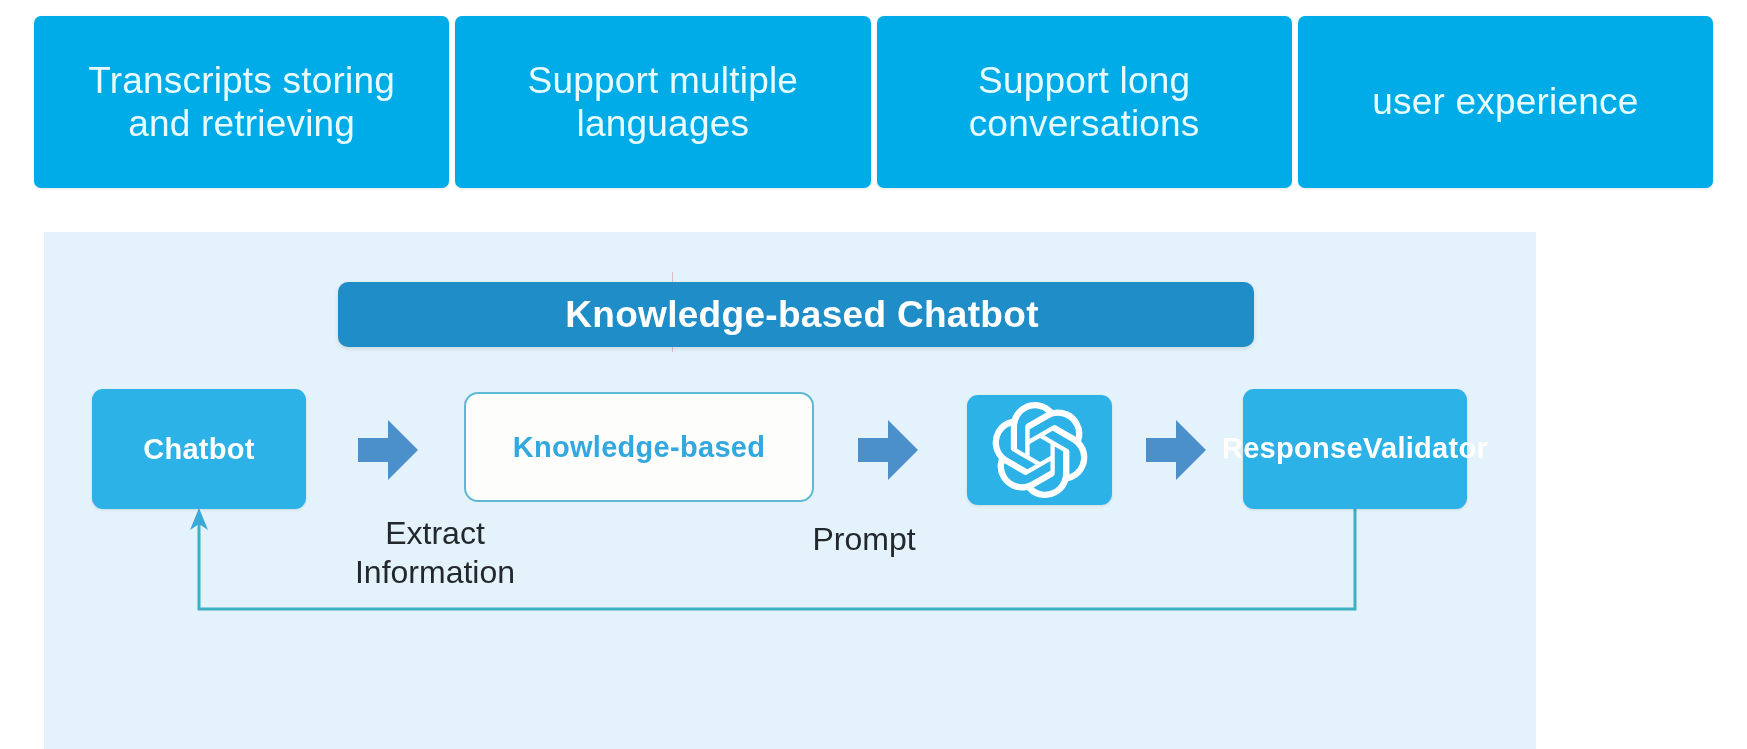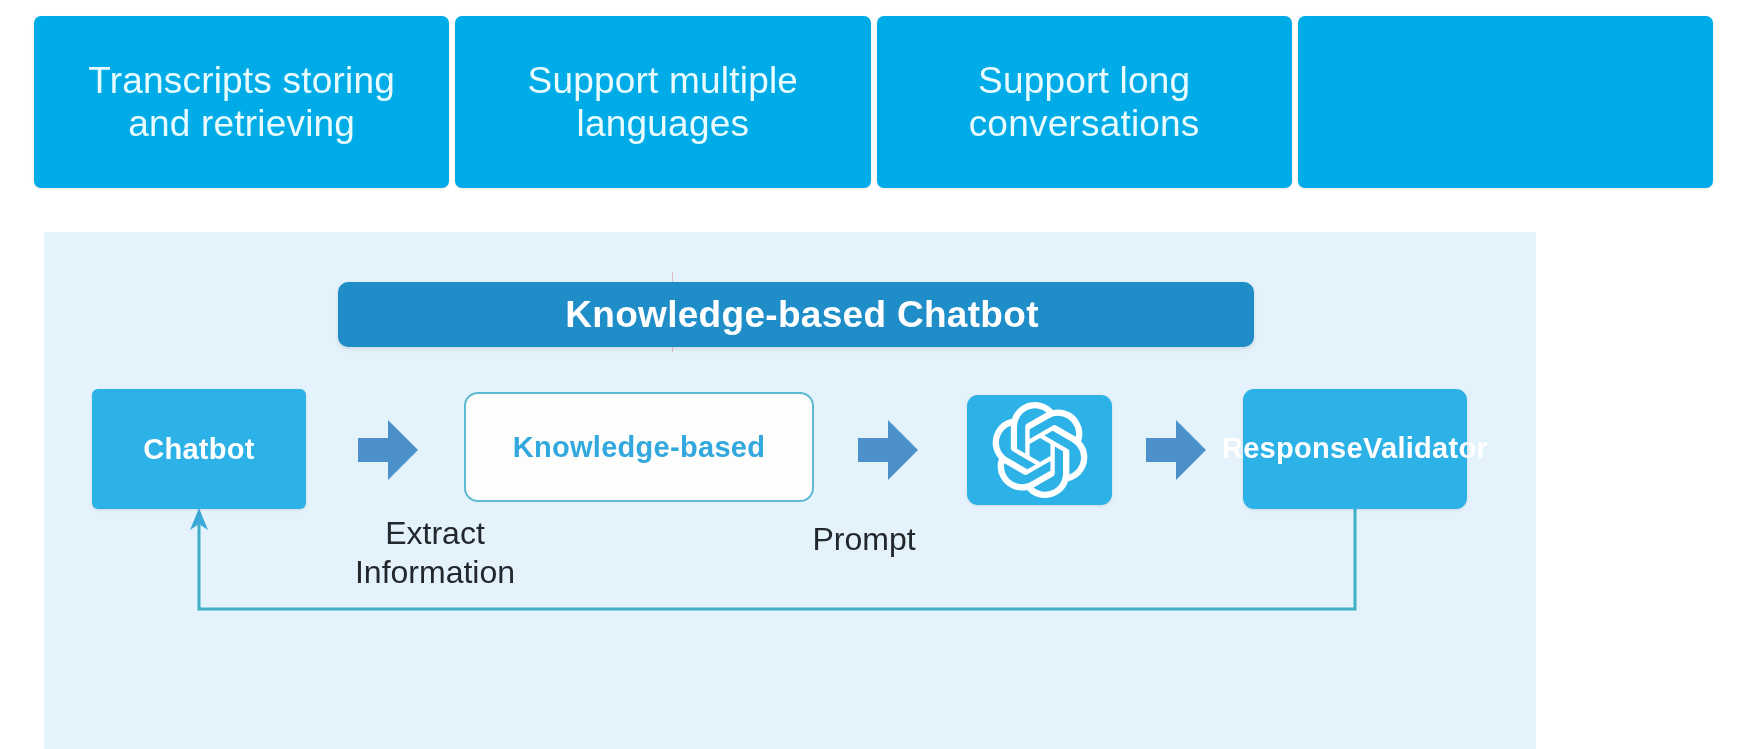--- a/index.html
+++ b/index.html
@@ -91,21 +91,21 @@
     position: absolute;
     box-sizing: border-box;
   }
 
   #node-chatbot {
     left: 48px;
     top: 157px;
     width: 214px;
     height: 120px;
     background: #2DB2E8;
-    border-radius: 6px;
+    border-radius: 11px;
     display: flex;
     align-items: center;
     justify-content: center;
     color: #FFFFFF;
     font-size: 29px;
     font-weight: bold;
     letter-spacing: 0.3px;
     box-shadow: 0 1px 3px rgba(0,0,0,0.10);
   }
 
@@ -212,20 +212,21 @@
 
   <div class="feature-card">
     <div>
       <span>Support long</span>
       <span>conversations</span>
     </div>
   </div>
 
   <div class="feature-card">
     <div>
+      <span>user experience</span>
     </div>
   </div>
 
 </div>
 
 <div id="diagram-panel">
 
   <svg id="feedback-loop" viewBox="0 0 1492 517">
     <path d="M1311 277 L1311 377 L155 377 L155 292" fill="none" stroke="#3FAFC4" stroke-width="3"></path>
     <path d="M155 276 L146 298 L155 292 L164 298 Z" fill="#3BA9D8"></path>

